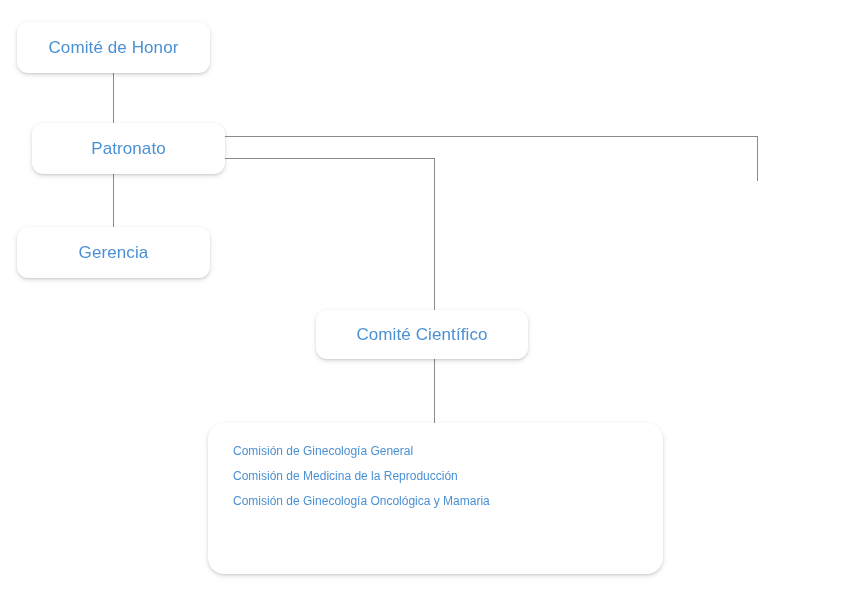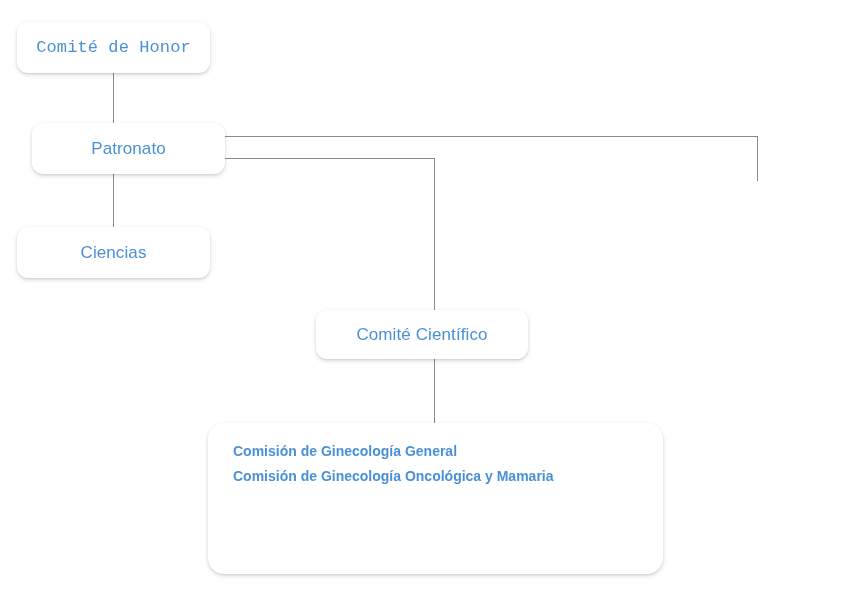--- a/index.html
+++ b/index.html
@@ -31,41 +31,40 @@
     z-index: 3;
   }
   .node-label {
     color: #4a90d4;
     font-size: 17px;
     font-weight: 400;
     letter-spacing: 0.1px;
     white-space: nowrap;
   }
   
-  .n-honor      { left: 17px;  top: 22px;  width: 193px; height: 51px; font-family: Liberation Mono, monospace; }
+  .n-honor      { left: 17px;  top: 22px;  width: 193px; height: 51px; }
   .n-patronato  { left: 32px;  top: 123px; width: 193px; height: 51px; }
   .n-gerencia   { left: 17px;  top: 227px; width: 193px; height: 51px; }
   .n-asesor     { left: 656px; top: 180px; width: 192px; height: 51px; }
   .n-cientifico { left: 316px; top: 310px; width: 212px; height: 49px; }
 
   .n-comisiones {
     left: 208px;
     top: 423px;
     width: 455px;
     height: 151px;
     display: block;
     border-radius: 16px;
     padding: 16px 0 0 25px;
   }
   .comision-item {
     color: #4a90d4;
-    font-size: 14px;
+    font-size: 12px;
     line-height: 25px;
     white-space: nowrap;
-    font-weight: bold;
   }
 
   
   .line {
     position: absolute;
     background: #8a8a8a;
     z-index: 1;
   }
   .line-v { width: 1px; }
   .line-h { height: 1px; }
@@ -93,26 +92,27 @@
 
   <div class="node n-honor">
     <span class="node-label">Comité de Honor</span>
   </div>
 
   <div class="node n-patronato">
     <span class="node-label">Patronato</span>
   </div>
 
   <div class="node n-gerencia">
-    <span class="node-label">Ciencias</span>
+    <span class="node-label">Gerencia</span>
   </div>
 
 
   <div class="node n-cientifico">
     <span class="node-label">Comité Científico</span>
   </div>
 
   <div class="node n-comisiones">
     <div class="comision-item">Comisión de Ginecología General</div>
+    <div class="comision-item">Comisión de Medicina de la Reproducción</div>
     <div class="comision-item">Comisión de Ginecología Oncológica y Mamaria</div>
   </div>
 
 </div>
 
 </body></html>

